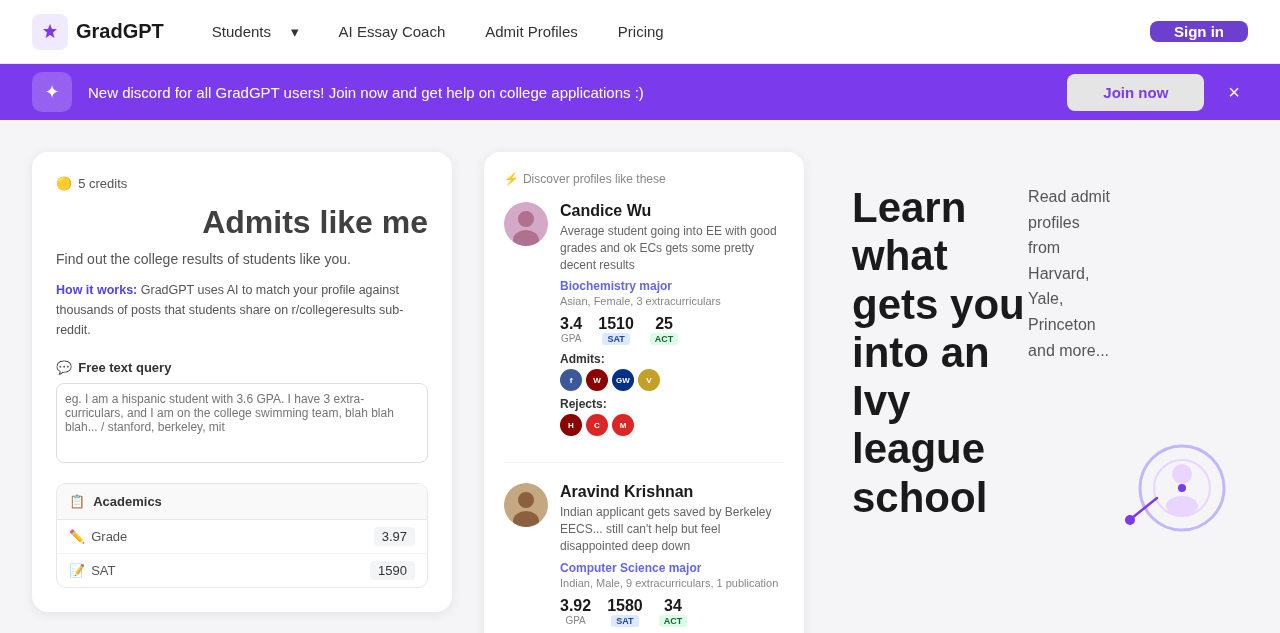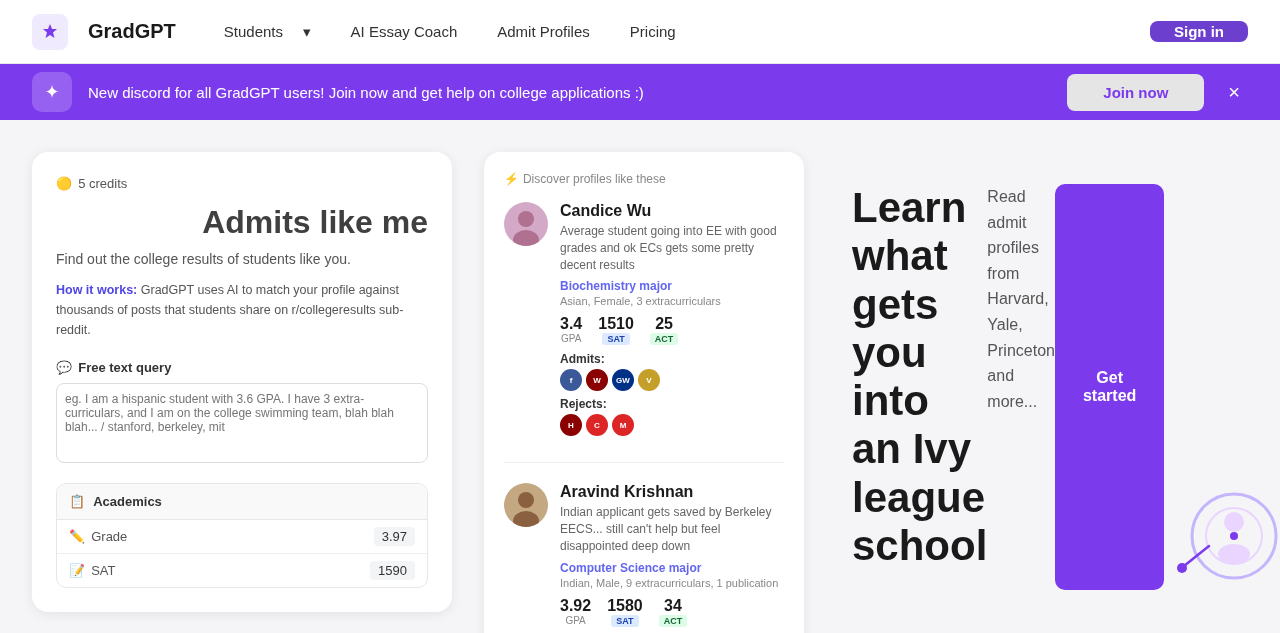--- a/index.html
+++ b/index.html
@@ -12,21 +12,21 @@
       height: 64px;
       display: flex;
       align-items: center;
       padding: 0 32px;
       position: relative;
       z-index: 100;
     }
     .navbar-logo {
       display: flex;
       align-items: center;
-      gap: 20px;
+      gap: 8px;
       font-size: 20px;
       font-weight: 700;
       color: #1a1a1a;
       margin-right: 32px;
     }
     .logo-icon {
       width: 36px;
       height: 36px;
       background: #f0eaff;
       border-radius: 8px;
@@ -528,21 +528,20 @@
           </div>
         </div>
 
       </div>
     </div>
   </div>
 
   <div class="hero-section">
     <h1 class="hero-title">Learn what gets you into an Ivy league school</h1>
     <p class="hero-desc">Read admit profiles from Harvard, Yale, Princeton and more...</p>
-    <button class="hero-cta">Get started</button>
     <div class="illustration">
       <svg width="120" height="100" viewBox="0 0 120 100" fill="none" xmlns="http://www.w3.org/2000/svg">
         <circle cx="70" cy="50" r="42" stroke="#c4b5fd" stroke-width="3" fill="none"></circle>
         <circle cx="70" cy="50" r="28" stroke="#e9d5ff" stroke-width="2" fill="none"></circle>
         <circle cx="70" cy="36" r="10" fill="#e9d5ff"></circle>
         <ellipse cx="70" cy="68" rx="16" ry="10" fill="#e9d5ff"></ellipse>
         <line x1="20" y1="80" x2="45" y2="60" stroke="#7c3aed" stroke-width="2.5" stroke-linecap="round"></line>
         <circle cx="18" cy="82" r="5" fill="#7c3aed"></circle>
         <circle cx="70" cy="50" r="4" fill="#7c3aed"></circle>
       </svg>

